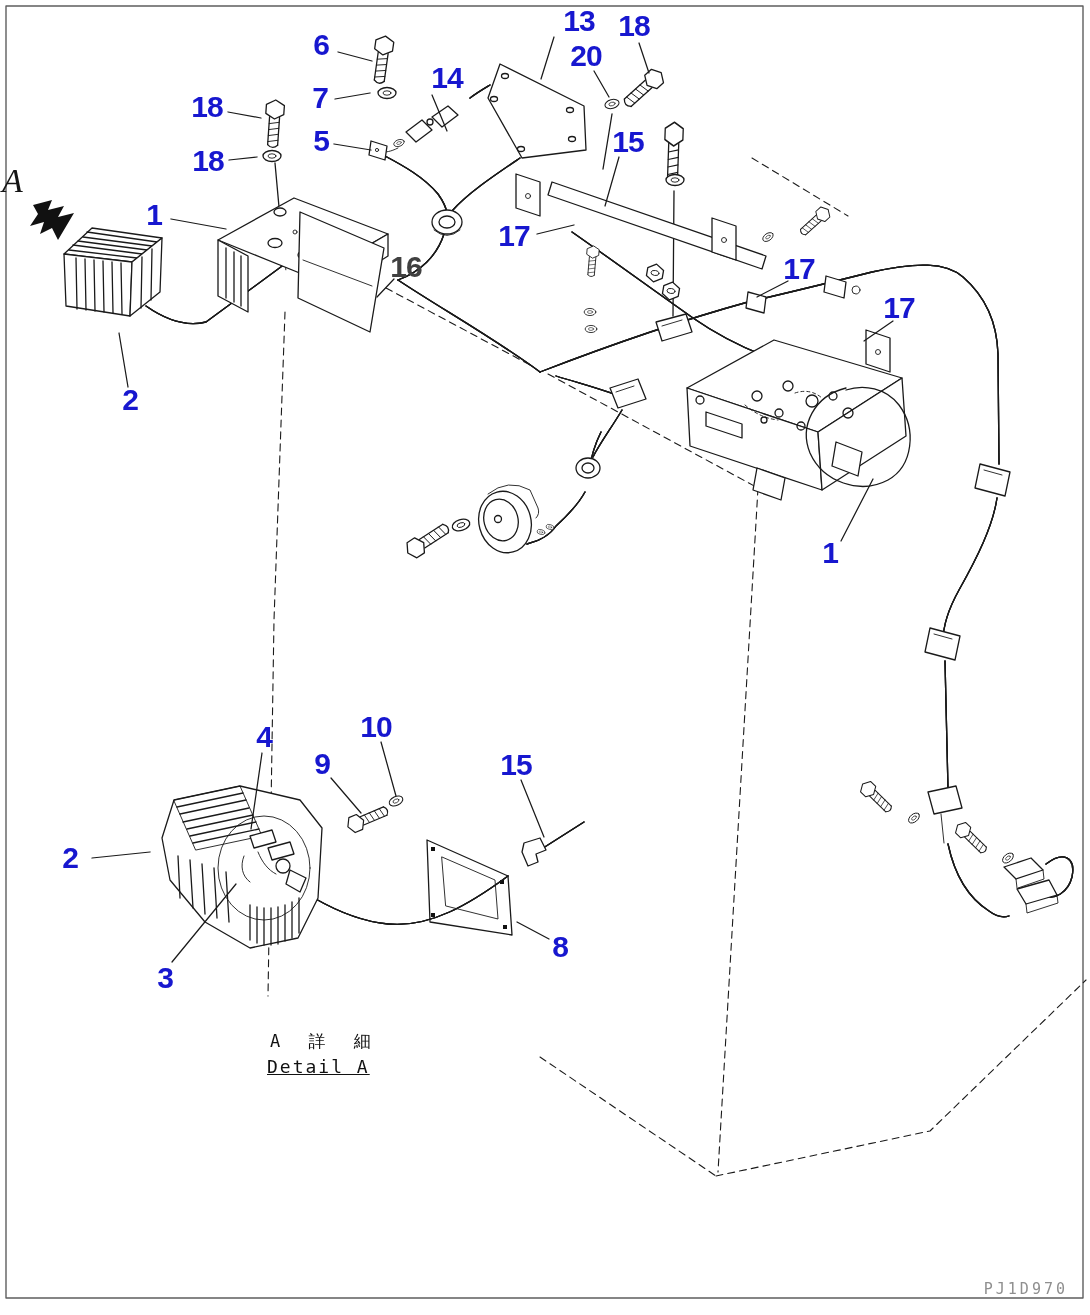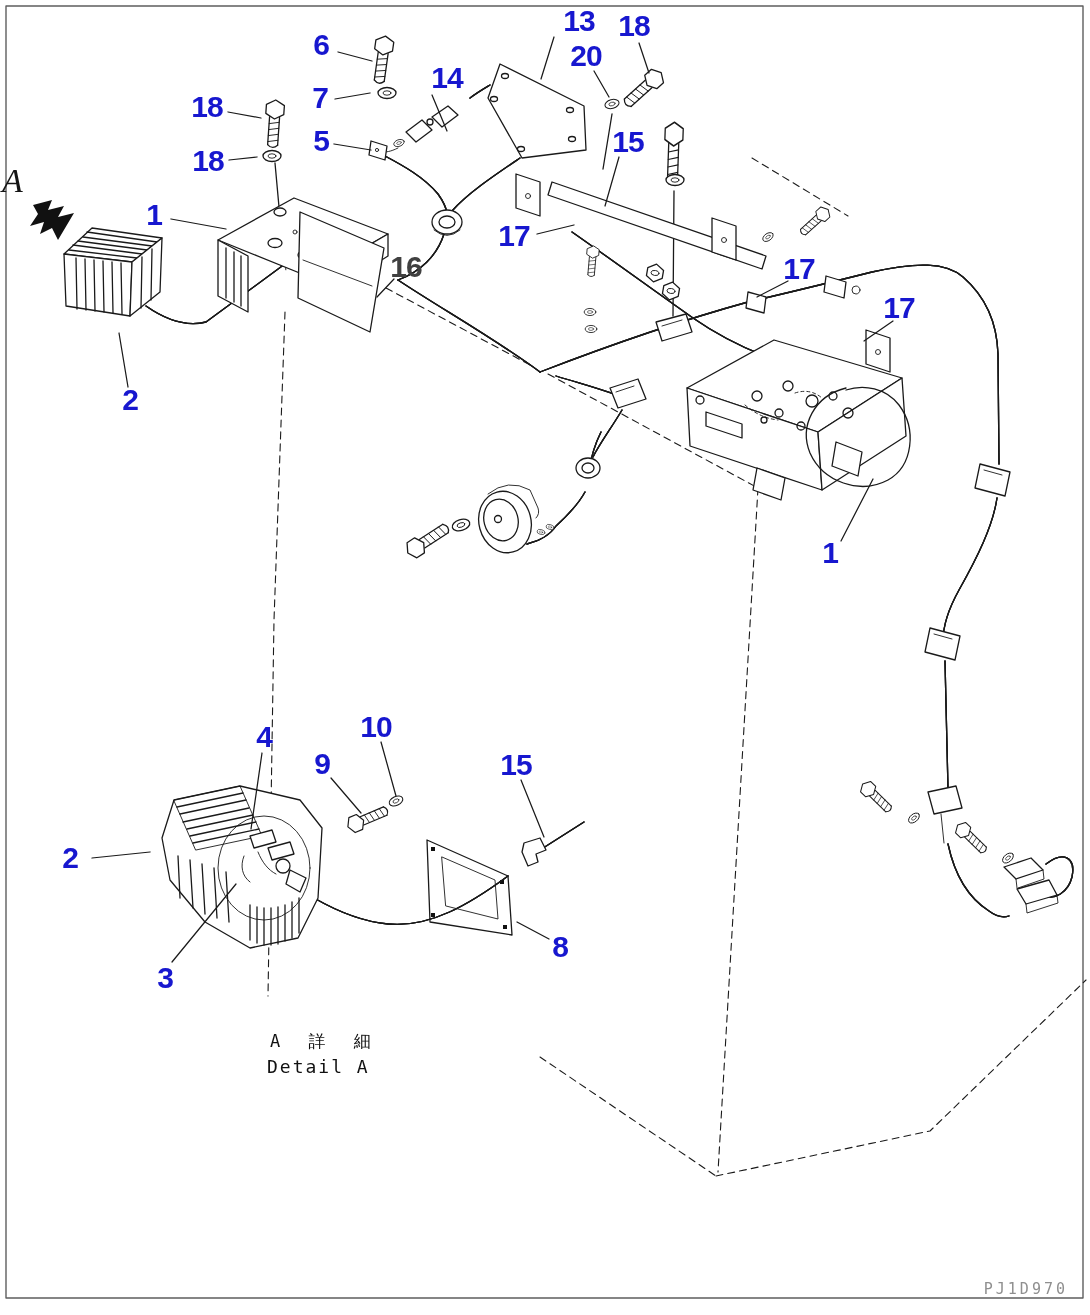--- a/index.html
+++ b/index.html
@@ -17,21 +17,21 @@
   #art .wirecore{stroke:#ffffff;stroke-width:1.7;fill:none;}
   #art .frame{stroke:#5e5e5e;stroke-width:1.4;}
   #leader-layer line{stroke:#1a1a1a;stroke-width:1.25;}
   .callout{position:absolute;transform:translate(-50%,-50%);
      font:700 30px "Liberation Sans",sans-serif;letter-spacing:-1px;white-space:nowrap;}
   .view-a{position:absolute;left:2px;top:162px;
      font:italic 400 34px "Liberation Serif",serif;color:#141414;}
   .cap-jp{position:absolute;left:270px;top:1030px;
      font:400 17px "DejaVu Sans Mono",monospace;color:#111;letter-spacing:9px;}
   .cap-en{position:absolute;left:267px;top:1056px;
-     font:400 18px "DejaVu Sans Mono",monospace;color:#111;letter-spacing:2px;}
+     font:400 18px "DejaVu Sans Mono",monospace;color:#111;letter-spacing:2px;text-decoration:underline;}
   .dwg-no{position:absolute;left:958px;top:1280px;width:110px;text-align:right;
      font:400 15px "DejaVu Sans Mono",monospace;color:#8f8f8f;letter-spacing:3px;}
 </style>
 </head>
 <body>
 
 <div class="page">
 
 <svg id="art" width="1090" height="1315" viewBox="0 0 1090 1315">
   <defs>

